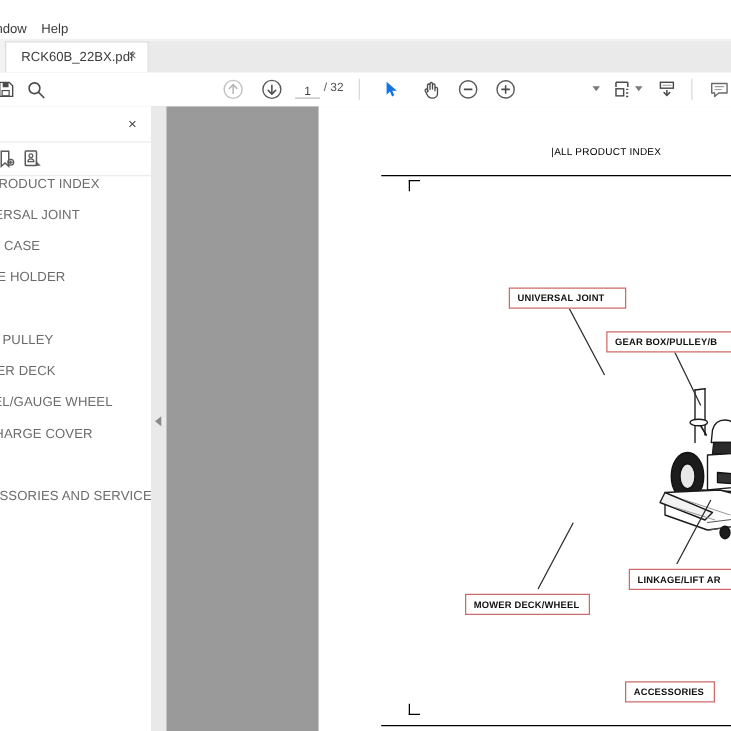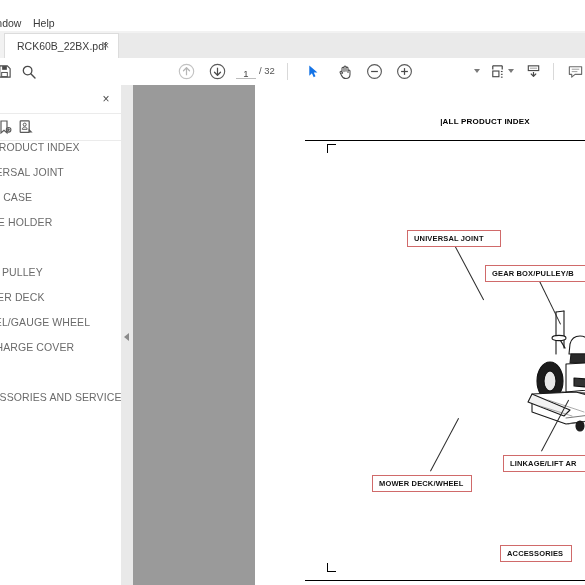--- a/index.html
+++ b/index.html
@@ -256,21 +256,21 @@
 
   
   .doc-head {
     position: absolute;
     left: 135px; top: 32px;
     width: 190px;
     text-align: center;
   }
   .doc-head-line1 {
     font-size: 8px;
-    font-weight: bold;
+    font-weight: normal;
     color: #000;
     letter-spacing: .2px;
     line-height: 10px;
     white-space: nowrap;
   }
   .doc-head-line2 {
     font-size: 9.5px;
     font-weight: bold;
     color: #000;
     letter-spacing: .3px;

